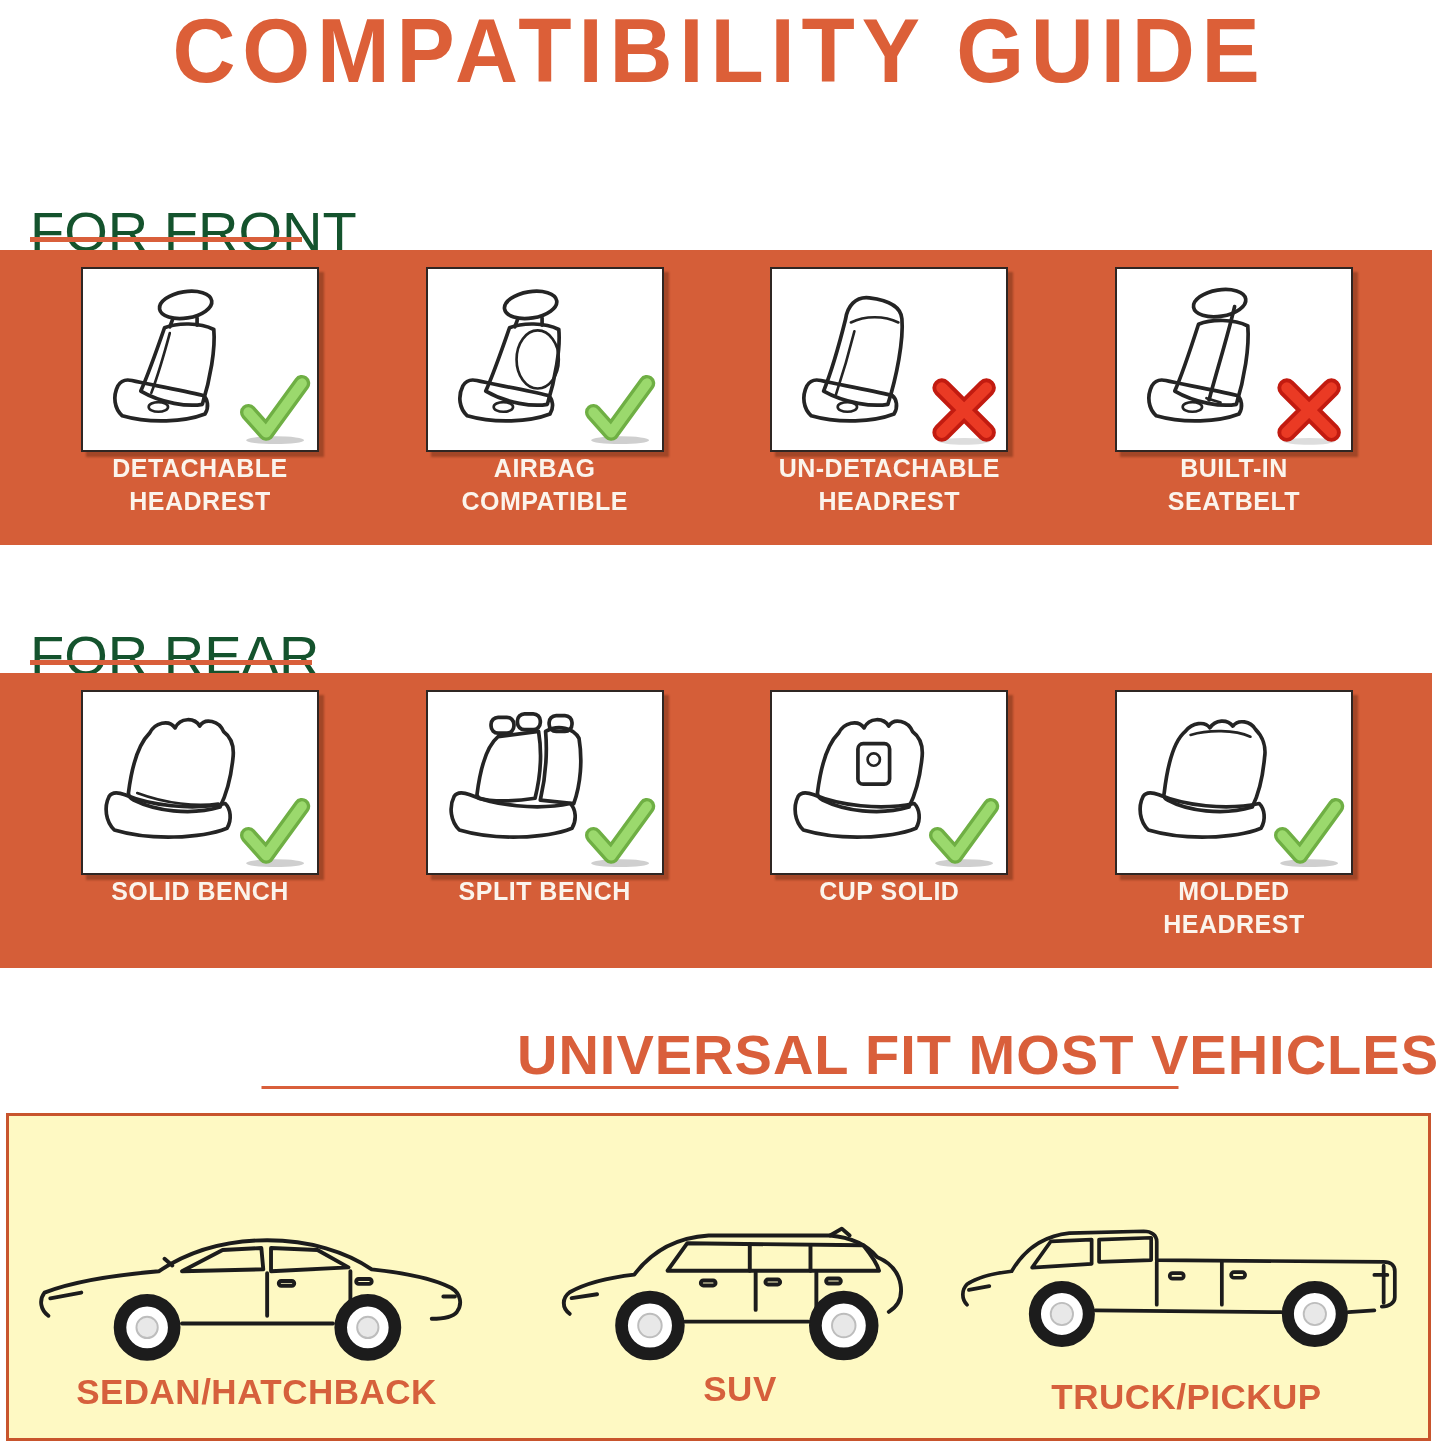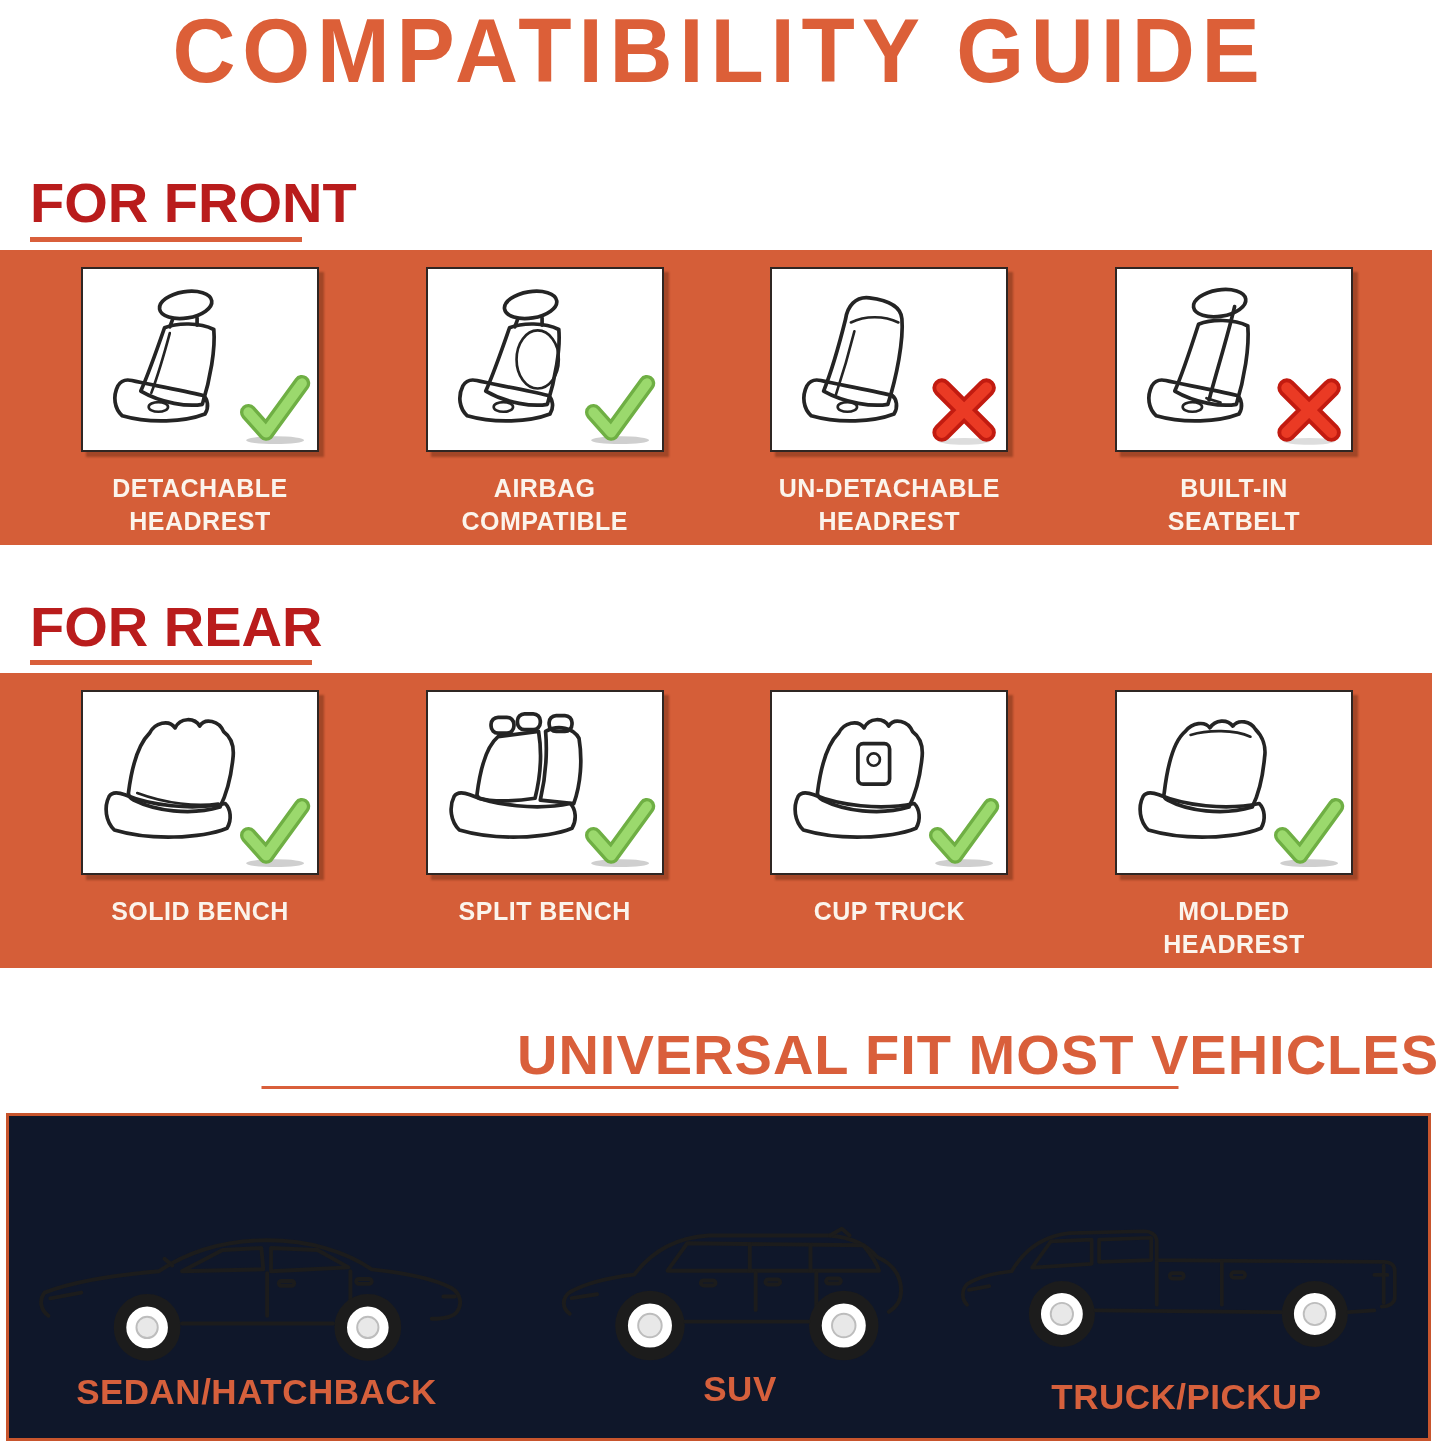--- a/index.html
+++ b/index.html
@@ -3,52 +3,52 @@
 <meta charset="utf-8">
 <style>
   html,body{margin:0;padding:0;background:#fff;}
   .page{position:relative;width:1439px;height:1446px;background:#ffffff;overflow:hidden;
         font-family:"Liberation Sans",sans-serif;}
 
   
   .main-title{position:absolute;top:0px;left:0;width:100%;text-align:center;
               font-size:90px;font-weight:700;color:#DC5F38;letter-spacing:7px;
               transform:scaleX(0.97);transform-origin:center;white-space:nowrap;}
-  .sec-title{position:absolute;font-size:56px;font-weight:700;color:#b91c1c;white-space:nowrap;}
+  .sec-title{position:absolute;font-size:56px;font-weight:400;color:#14532d;white-space:nowrap;margin-top:29px;}
   #h-front{left:30px;top:170px;}
   #h-rear{left:30px;top:594px;}
   .sec-underline{position:absolute;height:5px;background:#D95F3B;}
   #u-front{left:30px;top:237px;width:272px;}
   #u-rear{left:30px;top:660px;width:282px;}
   .univ-title{position:absolute;top:1022px;left:0;width:100%;text-align:right;
               font-size:56px;font-weight:700;color:#D95F3B;letter-spacing:1px;white-space:nowrap;}
   #u-univ{left:50%;top:1086px;width:917px;height:3px;transform:translateX(-50%);}
 
   
   .band{position:absolute;left:0;width:1432px;height:295px;background:#D55E38;}
   #band-front{top:250px;}
   #band-rear{top:673px;}
   .cells{display:flex;justify-content:space-between;padding:17px 79px 0 81px;}
   .cell{width:238px;flex:0 0 auto;}
   .card{position:relative;width:238px;height:185px;background:#ffffff;
         border:2px solid #2F2623;box-sizing:border-box;
         box-shadow:5px 5px 2px rgba(70,25,8,0.35);}
   .seat-svg{position:absolute;left:12px;top:5px;width:176px;height:170px;}
   .mark{position:absolute;right:4px;bottom:2px;width:78px;height:78px;}
-  .cap{margin-top:20px;text-align:center;color:#FBF4EC;font-weight:700;
+  .cap{text-align:center;color:#FBF4EC;font-weight:700;
        font-size:25px;line-height:33px;letter-spacing:0.5px;}
   .cap span{display:block;}
 
   
   .ln{stroke:#242424;stroke-width:4.2;fill:none;stroke-linecap:round;stroke-linejoin:round;}
   .ln-thin{stroke:#242424;stroke-width:3;fill:none;stroke-linecap:round;stroke-linejoin:round;}
   .veh-ln{stroke:#1c1c1c;stroke-width:4;fill:none;stroke-linecap:round;stroke-linejoin:round;}
 
   
-  .vbox{position:absolute;left:6px;top:1113px;width:1425px;height:328px;background:#0f172a;
+  .vbox{position:absolute;left:6px;top:1113px;width:1425px;height:328px;background:#fef9c3;
         border:3px solid #C8552D;box-sizing:border-box;}
   .veh{position:absolute;text-align:center;}
   .veh svg{display:block;width:100%;height:auto;}
   .vlabel{font-size:35px;font-weight:700;color:#D6603C;letter-spacing:0.5px;white-space:nowrap;}
   #veh-sedan{left:20px;top:103px;width:455px;}
   #veh-suv{left:545px;top:96px;width:372px;}
   #veh-truck{left:945px;top:92px;width:465px;}
   #veh-sedan .vlabel{margin-top:8px;}
   #veh-suv .vlabel{margin-top:0;}
   #veh-truck .vlabel{margin-top:20px;}
@@ -211,21 +211,21 @@
             <circle class="ln-thin" cx="102" cy="62" r="7"></circle>
             <path class="ln" d="M16 104 C10 116 12 132 22 142 C62 154 120 152 150 140 C156 130 154 118 148 112 C110 120 62 114 34 102 C26 99 19 99 16 104 Z"></path>
           </svg>
           <svg class="mark" viewBox="0 0 70 70">
             <ellipse cx="36" cy="63" rx="26" ry="3.5" fill="#CFCFCF"></ellipse>
             <path d="M12 38 L28 56 L60 12" stroke="#6FAF44" stroke-width="15" fill="none" stroke-linecap="round" stroke-linejoin="round"></path>
             <path d="M12 38 L28 56 L60 12" stroke="#9BD96D" stroke-width="9" fill="none" stroke-linecap="round" stroke-linejoin="round"></path>
           </svg>
         </div>
         <div class="cap">
-          <span>CUP TRUCK</span>
+          <span>CUP SOLID</span>
           <span></span>
         </div>
       </div>
 
       <div class="cell">
         <div class="card">
           <svg class="seat-svg" viewBox="0 0 200 175">
             <path class="ln" d="M40 100 C44 66 52 40 64 30 C72 20 86 18 92 26 C98 16 112 16 118 24 C124 16 138 18 144 28 C152 36 156 48 154 60 C152 82 147 102 140 116 C106 126 66 120 44 108 C40 106 39 104 40 100 Z"></path>
             <path class="ln-thin" d="M70 34 C90 28 120 28 138 36"></path>
             <path class="ln" d="M16 104 C10 116 12 132 22 142 C62 154 120 152 150 140 C156 130 154 118 148 112 C110 120 62 114 34 102 C26 99 19 99 16 104 Z"></path>

